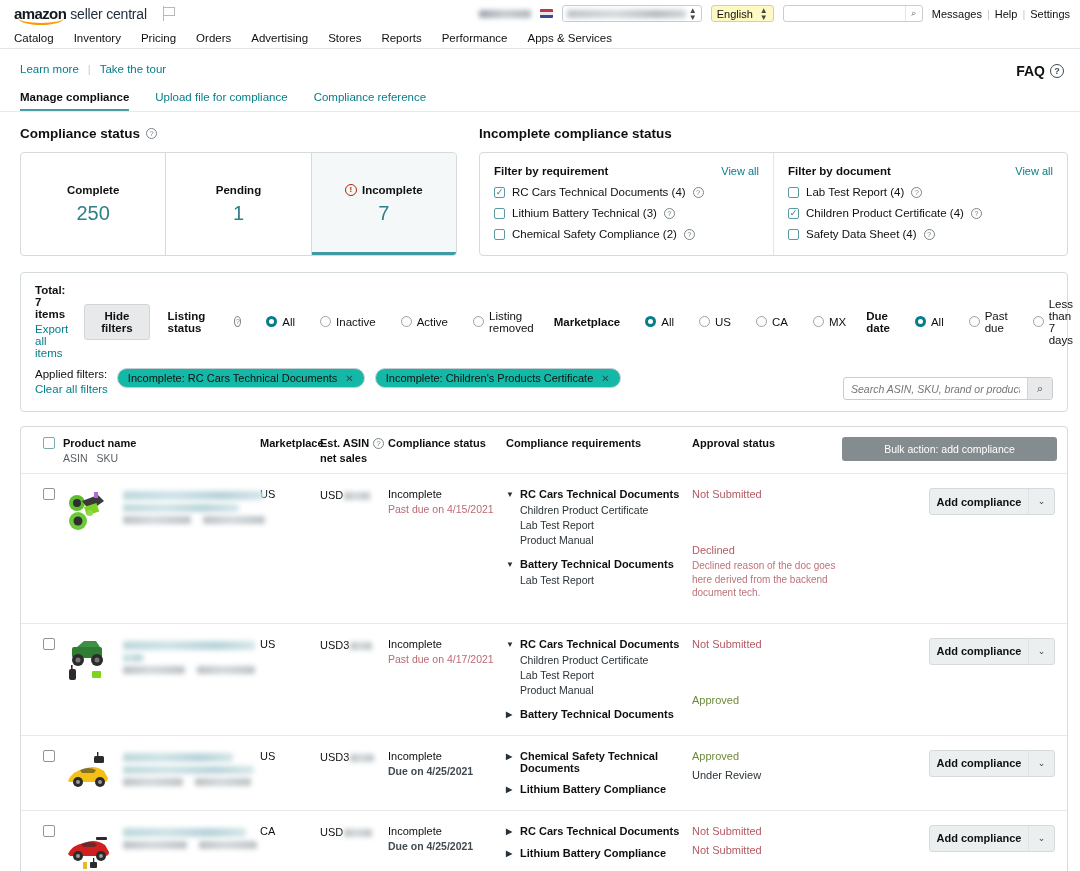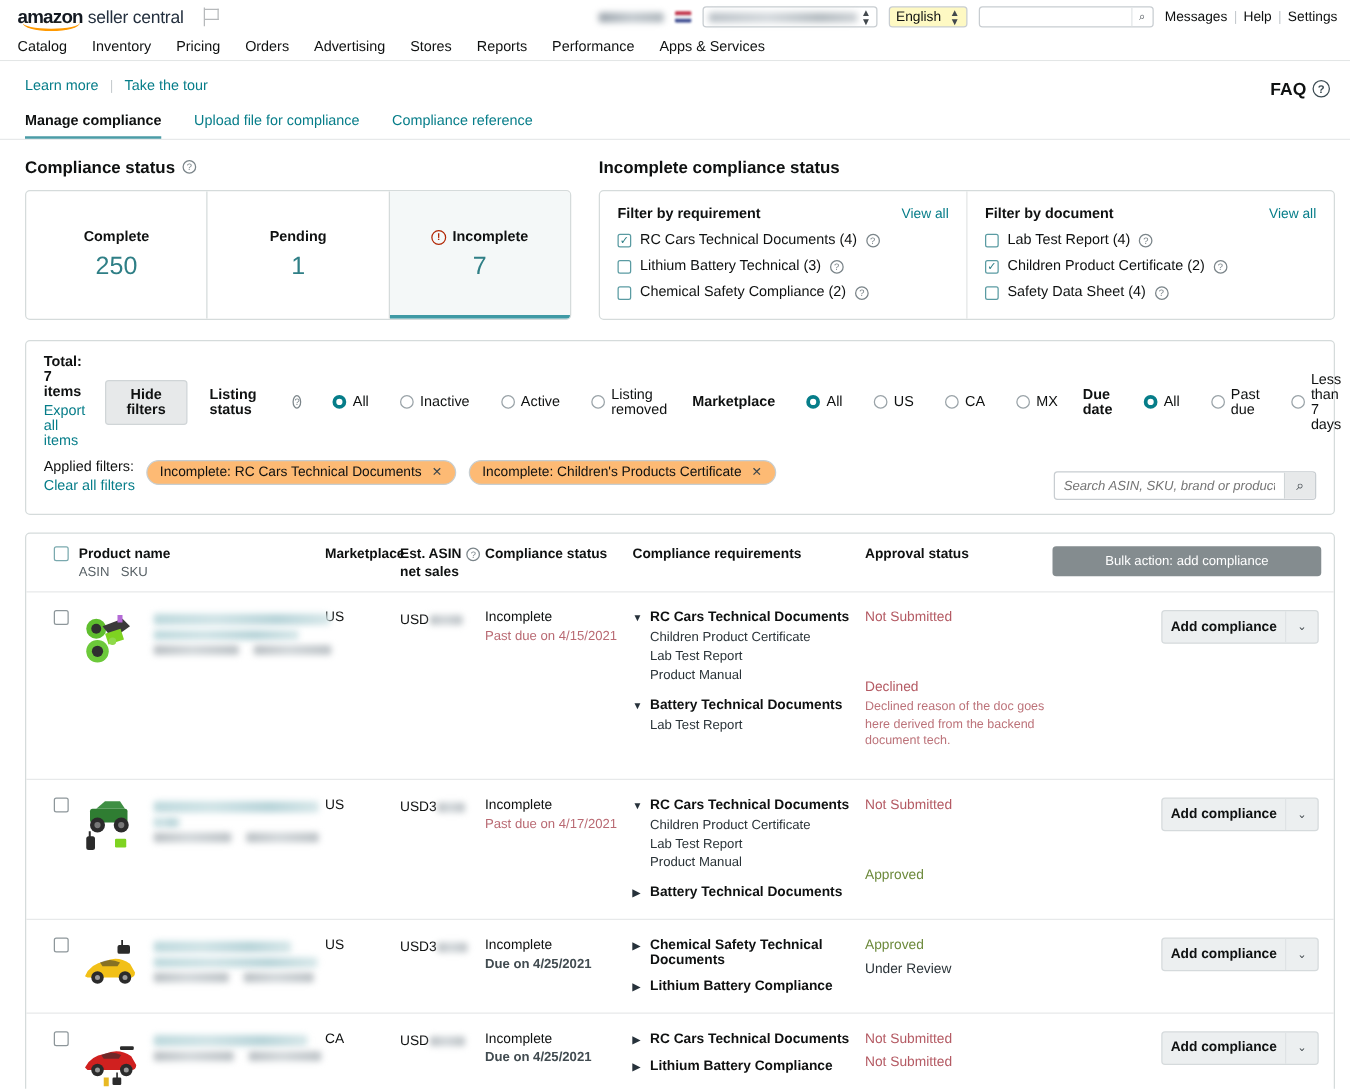--- a/index.html
+++ b/index.html
@@ -91,21 +91,21 @@
   .btn-hide { margin-left:16px; background:#e7e9ea; border:1px solid #d0d5d7; border-radius:3px; font-size:11.5px; font-weight:bold; padding:5px 16px; color:#0f1111; cursor:pointer; }
   .rgroup { display:flex; align-items:center; gap:25px; margin-left:18px; font-size:11.5px; }
   .rgroup .glbl { font-weight:bold; }
   .radio { width:11px; height:11px; border:1.4px solid #9aa3a8; border-radius:50%; display:inline-block; flex:none; }
   .radio.on { border:3px solid #067d89; background:#fff; }
   .ritem { display:flex; align-items:center; gap:5px; }
   .divline { width:1px; height:16px; background:#dfe3e4; margin:0 10px; }
   .fb-row2 { display:flex; align-items:flex-start; margin-top:9px; }
   .applied-lbl { font-size:11.5px; }
   .chips { display:flex; gap:10px; margin-left:9px; }
-  .chip { border:1px solid #c7ced1; border-radius:11px; padding:3px 10px; font-size:11px; display:flex; align-items:center; gap:8px; background:#fdba74; }
+  .chip { border:1px solid #c7ced1; border-radius:11px; padding:3px 10px; font-size:11px; display:flex; align-items:center; gap:8px; background:#14b8a6; }
   .chip .x { color:#3d464b; font-size:10px; cursor:pointer; }
   .searchbox { position:absolute; right:14px; bottom:11px; width:210px; height:23px; display:flex; border:1px solid #c8cdd1; border-radius:3px; background:#fff; }
   .searchbox input { flex:1; border:none; outline:none; padding:0 7px; font-size:10.5px; font-style:italic; color:#767c80; background:transparent; font-family:"Liberation Sans", sans-serif; }
   .searchbox .sb { width:25px; background:#e7e9ea; border-left:1px solid #d0d5d7; display:flex; align-items:center; justify-content:center; color:#41484d; font-size:11px; border-radius:0 2px 2px 0; cursor:pointer; }
 
   
   .tablewrap { margin:14px 12px 0 20px; border:1px solid #d5dbdb; border-radius:4px; background:#fff; }
   .trow { display:flex; border-bottom:1px solid #e7e9ea; }
   .trow:last-child { border-bottom:none; }
   .thead { align-items:flex-start; padding:10px 0 9px 0; }
@@ -272,21 +272,21 @@
           <span class="t">Filter by document</span>
           <span class="va link">View all</span>
         </div>
         <div class="chk-row">
           <span class="chk"></span>
           <span>Lab Test Report (4)</span>
           <span class="ico-q">?</span>
         </div>
         <div class="chk-row">
           <span class="chk on"></span>
-          <span>Children Product Certificate (2)</span>
+          <span>Children Product Certificate (4)</span>
           <span class="ico-q">?</span>
         </div>
         <div class="chk-row">
           <span class="chk"></span>
           <span>Safety Data Sheet (4)</span>
           <span class="ico-q">?</span>
         </div>
       </div>
 
     </div>

